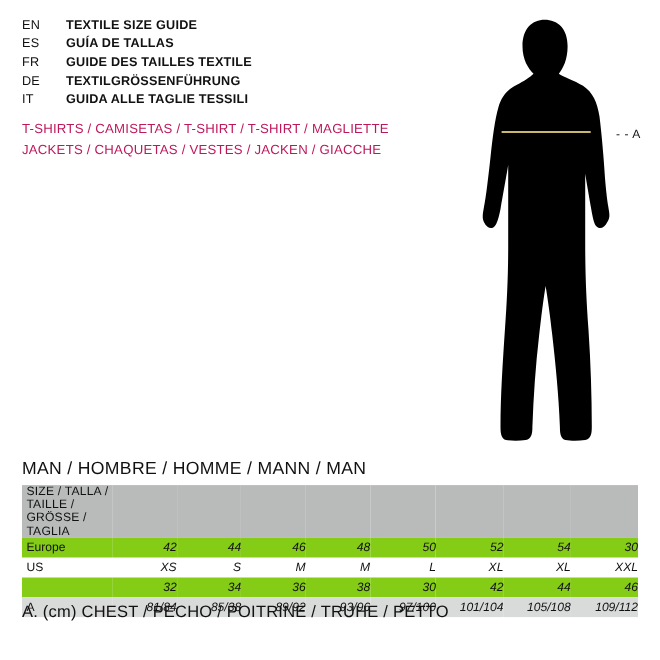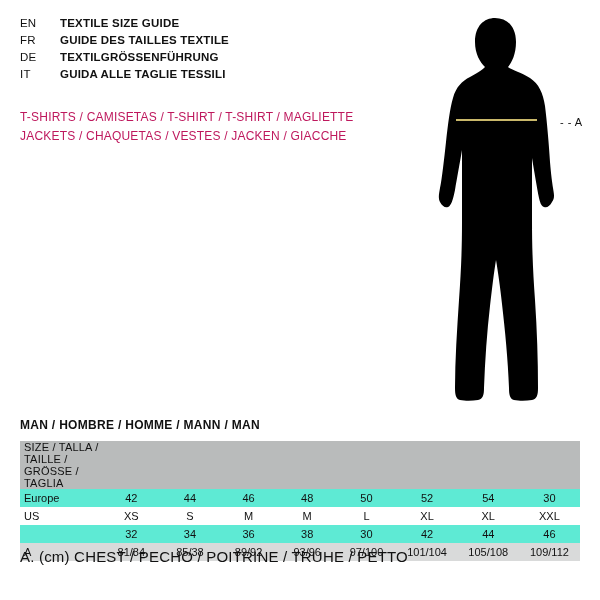--- a/index.html
+++ b/index.html
@@ -75,22 +75,22 @@
     font-size: 11px;
     color: #111;
     letter-spacing: .5px;
   }
 
   
   .table-title {
     position: absolute;
     left: 20px;
     top: 418px;
-    font-size: 12px;
-    font-weight: bold;
+    font-size: 16px;
+    font-weight: normal;
     letter-spacing: 0.3px;
     color: #111;
   }
   table.size-table {
     position: absolute;
     left: 20px;
     top: 441px;
     width: 560px;
     border-collapse: collapse;
     font-size: 11px;
@@ -100,54 +100,59 @@
     padding: 0;
     height: 18px;
     vertical-align: middle;
   }
   .row-header td {
     background: #b9bbbb;
     font-weight: normal;
     letter-spacing: .2px;
   }
   .row-shade td {
-    background: #5eead4;
+    background: #84cc16;
   }
   .row-plain td {
     background: #ffffff;
   }
   .row-last td {
     background: #d9dada;
   }
   .col-label {
     width: 86px;
     padding-left: 4px !important;
   }
   .cell {
     width: 67px;
-    text-align: center;
+    text-align: right;
+    font-style: italic;
   }
   .footnote {
     position: absolute;
     left: 20px;
     top: 548px;
     font-size: 15px;
     letter-spacing: .2px;
     color: #111;
   }
 </style>
 </head>
 <body>
 
 <div class="page">
 
   <div class="lang-block">
     <div class="lang-row">
       <span class="lang-code">EN</span>
       <span class="lang-text">TEXTILE SIZE GUIDE</span>
+    </div>
+    <div class="lang-row">
+      <span class="lang-code">ES</span>
+      <span class="lang-text">GUÍA DE TALLAS</span>
     </div>
     <div class="lang-row">
       <span class="lang-code">FR</span>
       <span class="lang-text">GUIDE DES TAILLES TEXTILE</span>
     </div>
     <div class="lang-row">
       <span class="lang-code">DE</span>
       <span class="lang-text">TEXTILGRÖSSENFÜHRUNG</span>
     </div>
     <div class="lang-row">

